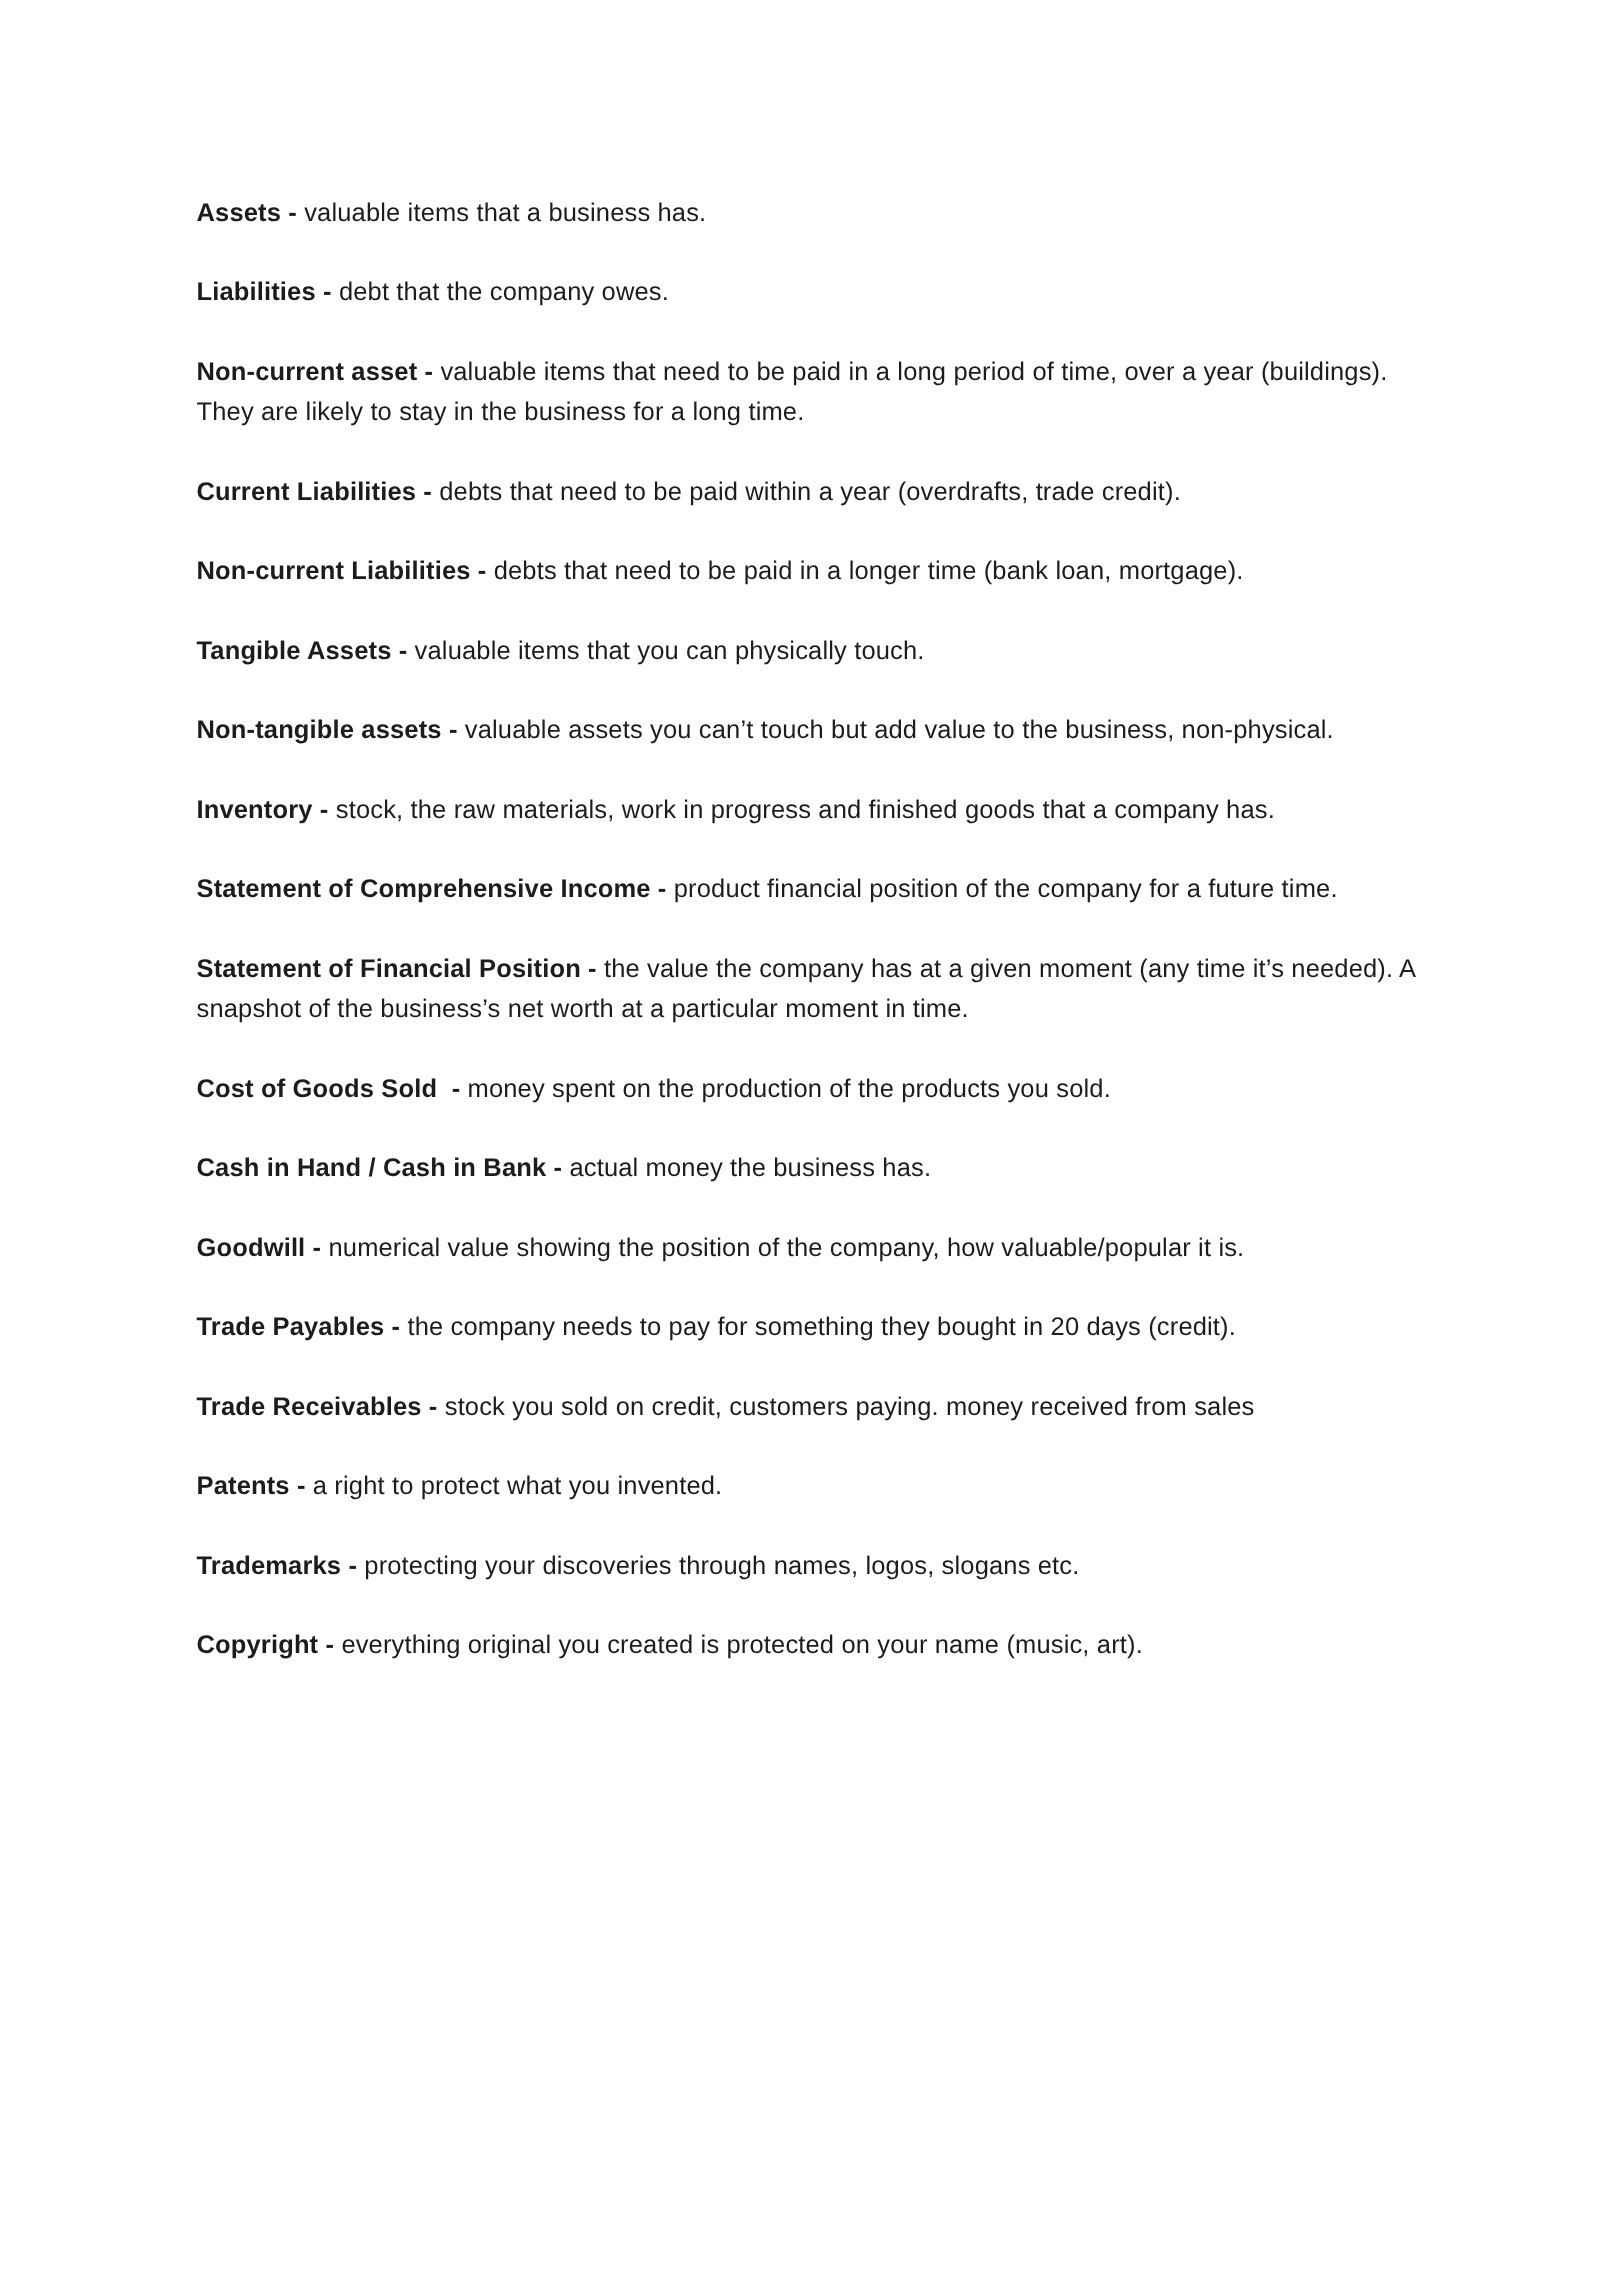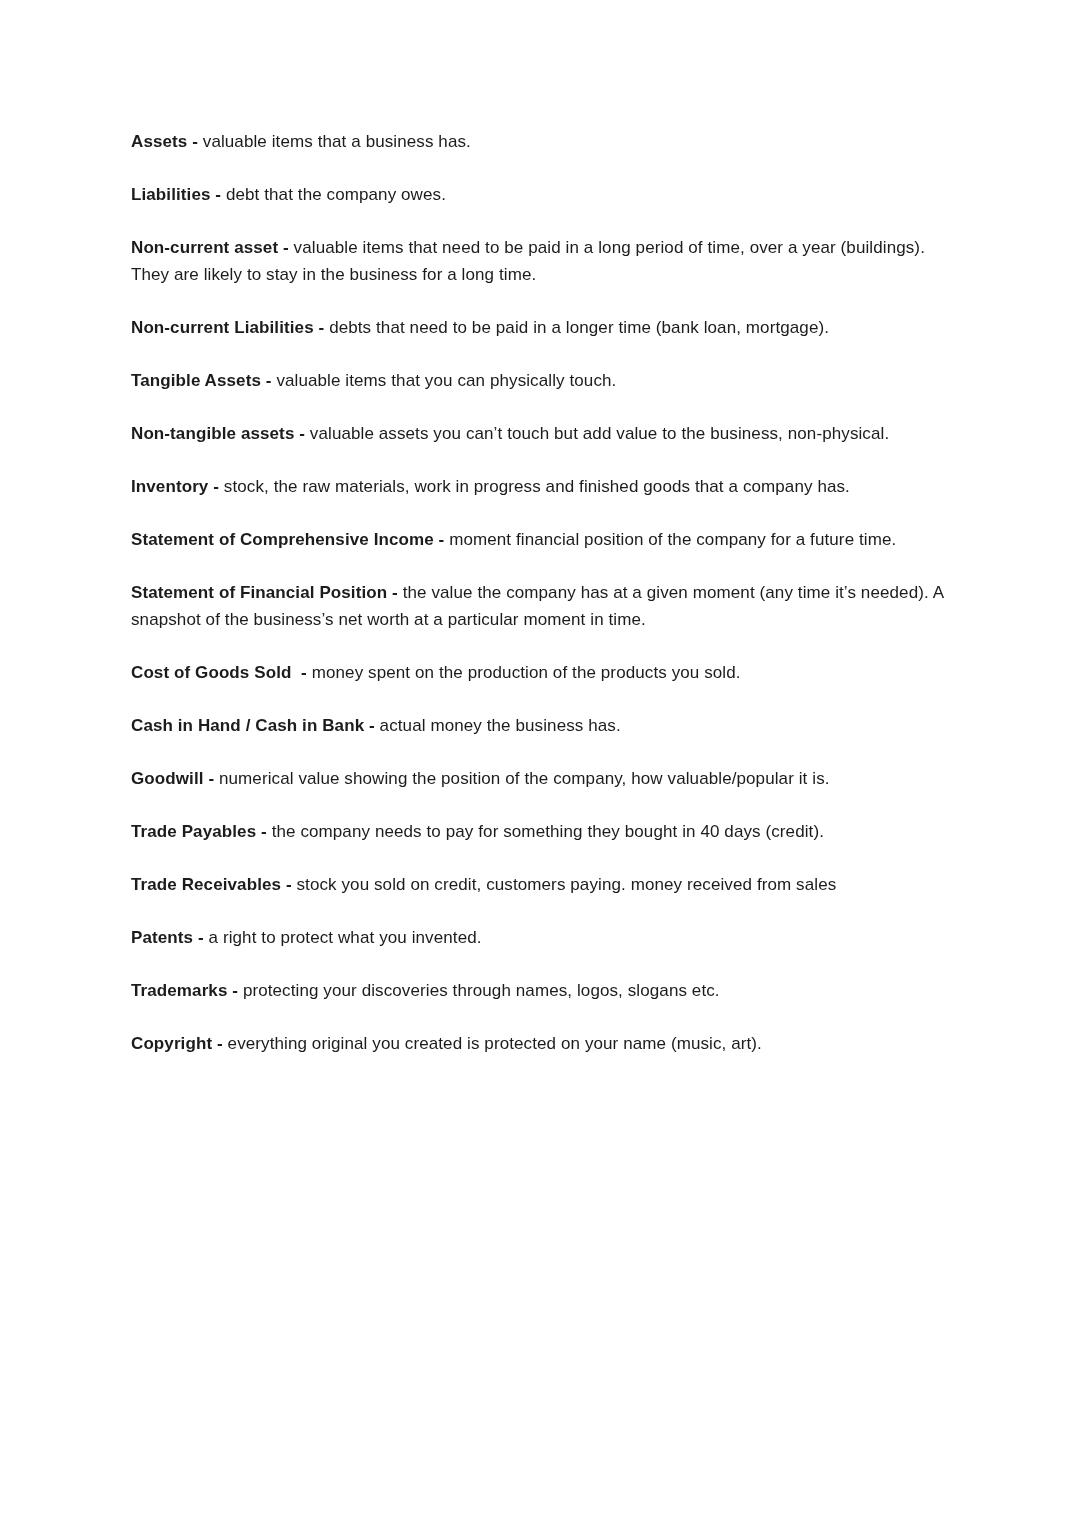--- a/index.html
+++ b/index.html
@@ -43,42 +43,43 @@
 
 <main class="page">
   <section class="glossary">
   <p><span class="term">Assets -</span> <span class="definition">valuable items that a business has.</span></p>
 
   <p><span class="term">Liabilities -</span> <span class="definition">debt that the company owes.</span></p>
 
 
   <p><span class="term">Non-current asset -</span> <span class="definition">valuable items that need to be paid in a long period of time, over a year (buildings). They are likely to stay in the business for a long time.</span></p>
 
+  <p><span class="term">Current Liabilities -</span> <span class="definition">debts that need to be paid within a year (overdrafts, trade credit).</span></p>
 
   <p><span class="term">Non-current Liabilities -</span> <span class="definition">debts that need to be paid in a longer time (bank loan, mortgage).</span></p>
 
   <p><span class="term">Tangible Assets -</span> <span class="definition">valuable items that you can physically touch.</span></p>
 
   <p><span class="term">Non-tangible assets -</span> <span class="definition">valuable assets you can’t touch but add value to the business, non-physical.</span></p>
 
   <p><span class="term">Inventory -</span> <span class="definition">stock, the raw materials, work in progress and finished goods that a company has.</span></p>
 
-  <p><span class="term">Statement of Comprehensive Income -</span> <span class="definition">moment financial position of the company for a future time.</span></p>
+  <p><span class="term">Statement of Comprehensive Income -</span> <span class="definition">product financial position of the company for a future time.</span></p>
 
   <p><span class="term">Statement of Financial Position -</span> <span class="definition">the value the company has at a given moment (any time it’s needed). A snapshot of the business’s net worth at a particular moment in time.</span></p>
 
   <p><span class="term">Cost of Goods Sold  -</span> <span class="definition">money spent on the production of the products you sold.</span></p>
 
 
 
   <p><span class="term">Cash in Hand / Cash in Bank -</span> <span class="definition">actual money the business has.</span></p>
 
   <p><span class="term">Goodwill -</span> <span class="definition">numerical value showing the position of the company, how valuable/popular it is.</span></p>
 
-  <p><span class="term">Trade Payables -</span> <span class="definition">the company needs to pay for something they bought in 40 days (credit).</span></p>
+  <p><span class="term">Trade Payables -</span> <span class="definition">the company needs to pay for something they bought in 20 days (credit).</span></p>
 
   <p><span class="term">Trade Receivables -</span> <span class="definition">stock you sold on credit, customers paying. money received from sales</span></p>
 
   <p><span class="term">Patents -</span> <span class="definition">a right to protect what you invented.</span></p>
 
   <p><span class="term">Trademarks -</span> <span class="definition">protecting your discoveries through names, logos, slogans etc.</span></p>
 
   <p><span class="term">Copyright -</span> <span class="definition">everything original you created is protected on your name (music, art).</span></p>
 </section>
 </main>

